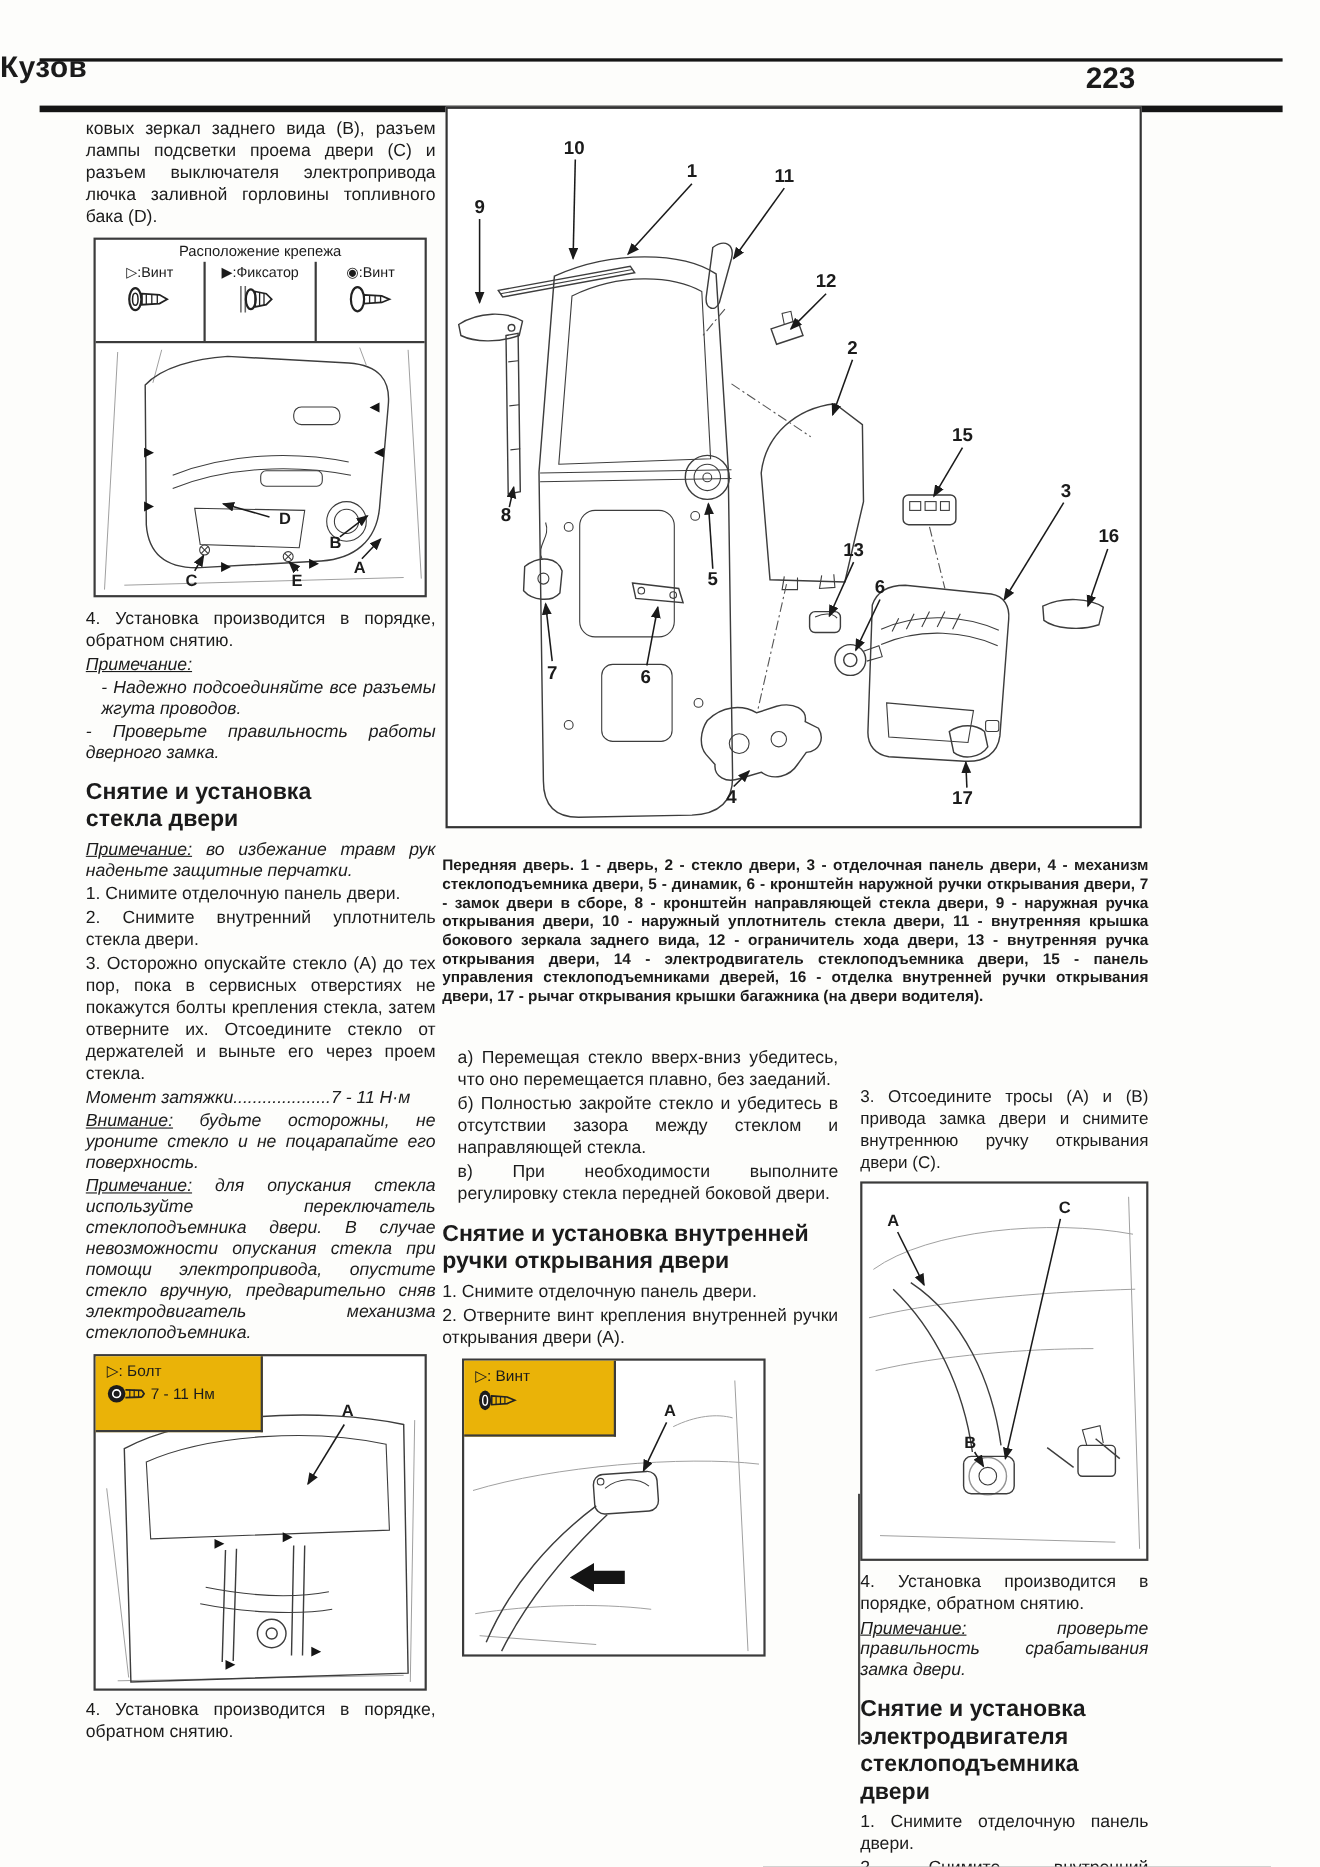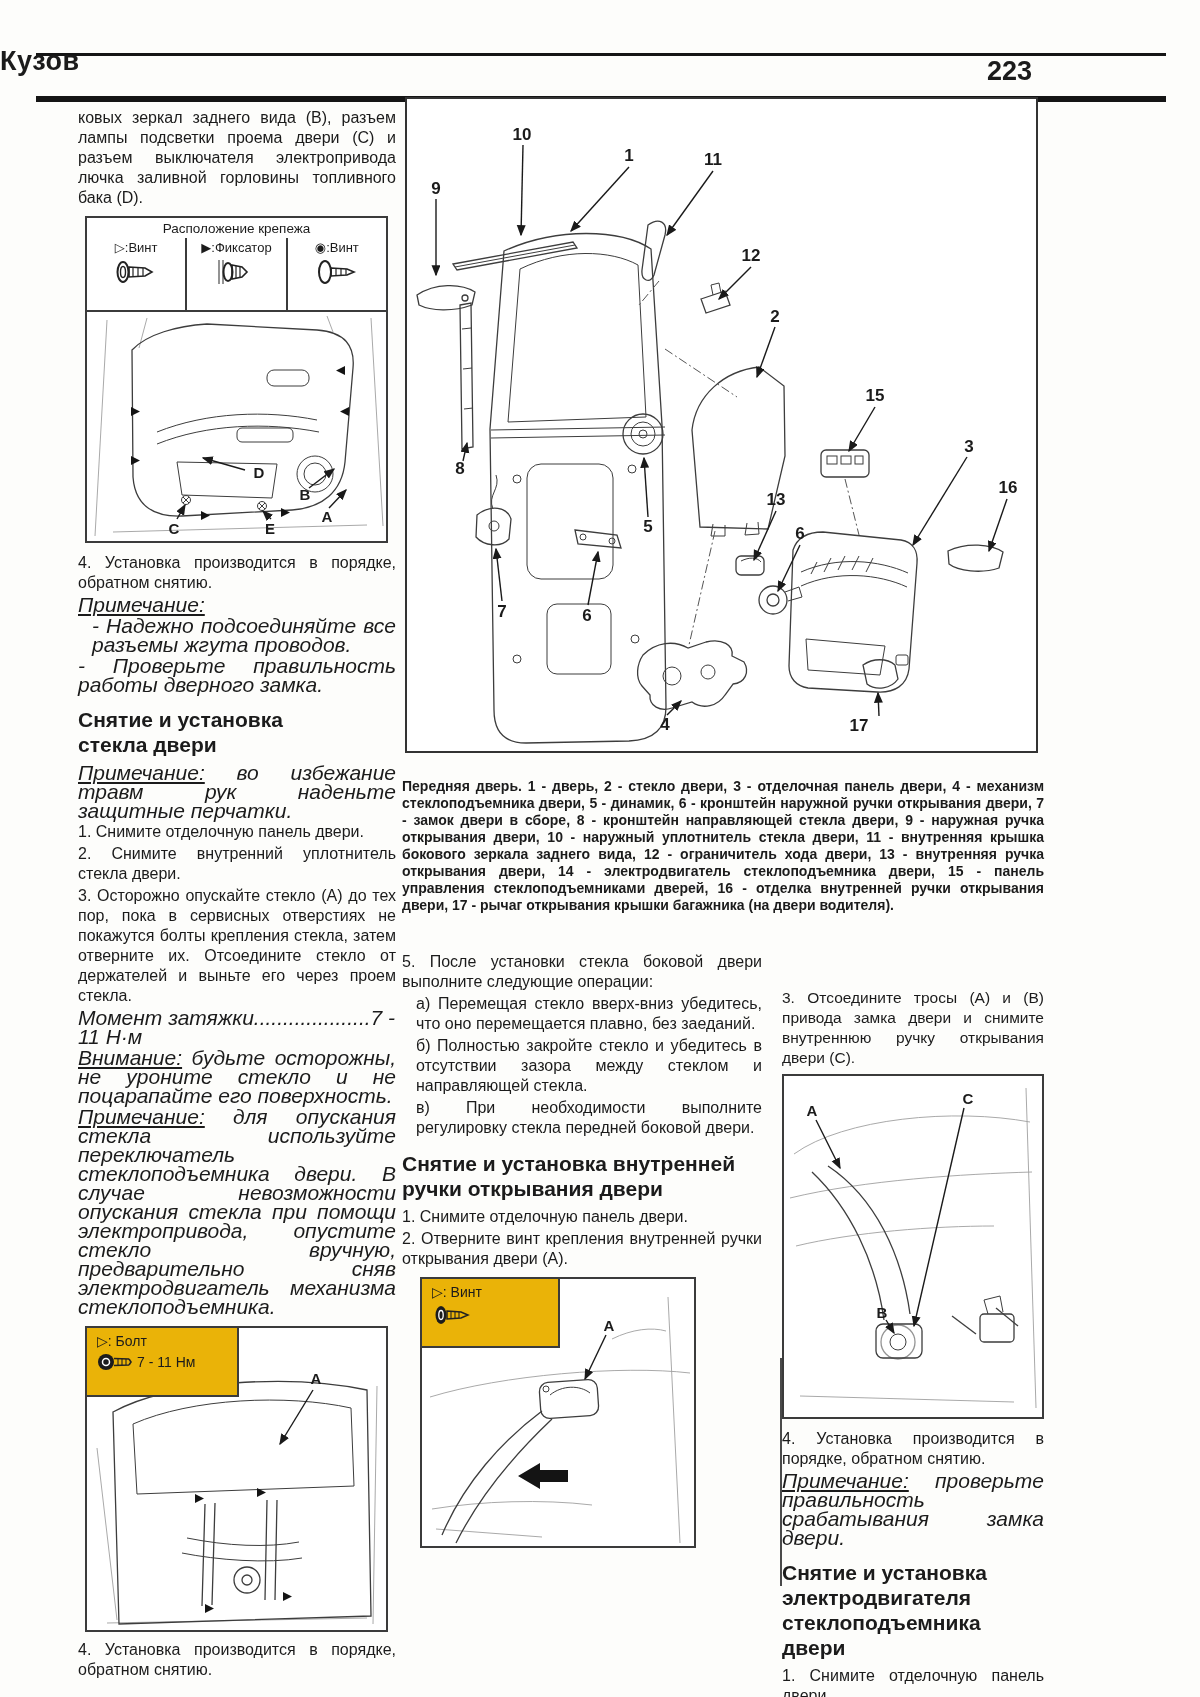--- a/index.html
+++ b/index.html
@@ -9,21 +9,21 @@
   .rule-head{position:absolute;left:36px;right:34px;top:96px;height:6px;background:#151515;}
   .hdr-title{position:absolute;top:46px;left:0;right:0;text-align:left;font-size:27px;font-weight:bold;letter-spacing:.5px;}
   .hdr-num{position:absolute;top:56px;right:168px;font-size:27px;font-weight:bold;}
 
   .col{position:absolute;}
   .col-left{left:78px;top:108px;width:318px;}
   .col-mid{left:402px;top:952px;width:360px;}
   .col-right{left:782px;top:988px;width:262px;}
 
   .p{font-size:16px;line-height:20px;text-align:justify;margin:0 0 2px 0;}
-  .itp{font-size:21px;line-height:19px;text-align:justify;font-style:italic;margin:0 0 2px 0;}
+  .itp{font-size:16px;line-height:19px;text-align:justify;font-style:italic;margin:0 0 2px 0;}
   .u{text-decoration:underline;}
   .h2{font-weight:bold;font-size:21px;line-height:25px;margin:13px 0 6px 0;}
   .h2.narrow{max-width:252px;}
   .indent{padding-left:14px;}
 
   .figbox{border:2px solid #3b3b3b;background:#fff;position:relative;box-sizing:content-box;}
   .fig1{width:299px;margin:8px 0 10px 7px;}
   .f1-title{font-size:13.5px;text-align:center;padding-top:3px;height:17px;}
   .f1-cells{display:flex;height:72px;border-bottom:2px solid #3b3b3b;}
   .f1-cell{flex:1;display:flex;flex-direction:column;align-items:center;padding-top:2px;}
@@ -276,27 +276,26 @@
     <span class="co" style="left:95px;top:513px">7</span>
     <span class="co" style="left:53px;top:370px">8</span>
     <span class="co" style="left:29px;top:90px">9</span>
     <span class="co" style="left:115px;top:36px">10</span>
     <span class="co" style="left:306px;top:61px">11</span>
     <span class="co" style="left:344px;top:157px">12</span>
     <span class="co" style="left:369px;top:401px">13</span>
     <span class="co" style="left:393px;top:435px">6</span>
     <span class="co" style="left:468px;top:297px">15</span>
     <span class="co" style="left:601px;top:389px">16</span>
-    <span class="co" style="left:452px;top:627px">17</span>
+    <span class="co" style="left:468px;top:627px">17</span>
   </div>
 
   <p class="caption">Передняя дверь. 1 - дверь, 2 - стекло двери, 3 - отделочная панель двери, 4 - механизм стеклоподъемника двери, 5 - динамик, 6 - кронштейн наружной ручки открывания двери, 7 - замок двери в сборе, 8 - кронштейн направляющей стекла двери, 9 - наружная ручка открывания двери, 10 - наружный уплотнитель стекла двери, 11 - внутренняя крышка бокового зеркала заднего вида, 12 - ограничитель хода двери, 13 - внутренняя ручка открывания двери, 14 - электродвигатель стеклоподъемника двери, 15 - панель управления стеклоподъемниками дверей, 16 - отделка внутренней ручки открывания двери, 17 - рычаг открывания крышки багажника (на двери водителя).</p>
 
   <div class="col col-mid">
-    <p class="p">5. После установки стекла боковой двери выполните следующие операции:</p>
     <p class="p indent">а) Перемещая стекло вверх-вниз убедитесь, что оно перемещается плавно, без заеданий.</p>
     <p class="p indent">б) Полностью закройте стекло и убедитесь в отсутствии зазора между стеклом и направляющей стекла.</p>
     <p class="p indent">в) При необходимости выполните регулировку стекла передней боковой двери.</p>
 
     <h2 class="h2">Снятие и установка внутренней ручки открывания двери</h2>
     <p class="p">1. Снимите отделочную панель двери.</p>
     <p class="p">2. Отверните винт крепления внутренней ручки открывания двери (A).</p>
 
     <div class="figbox fig3">
       <div class="legend-cell" style="width:118px;height:58px">

